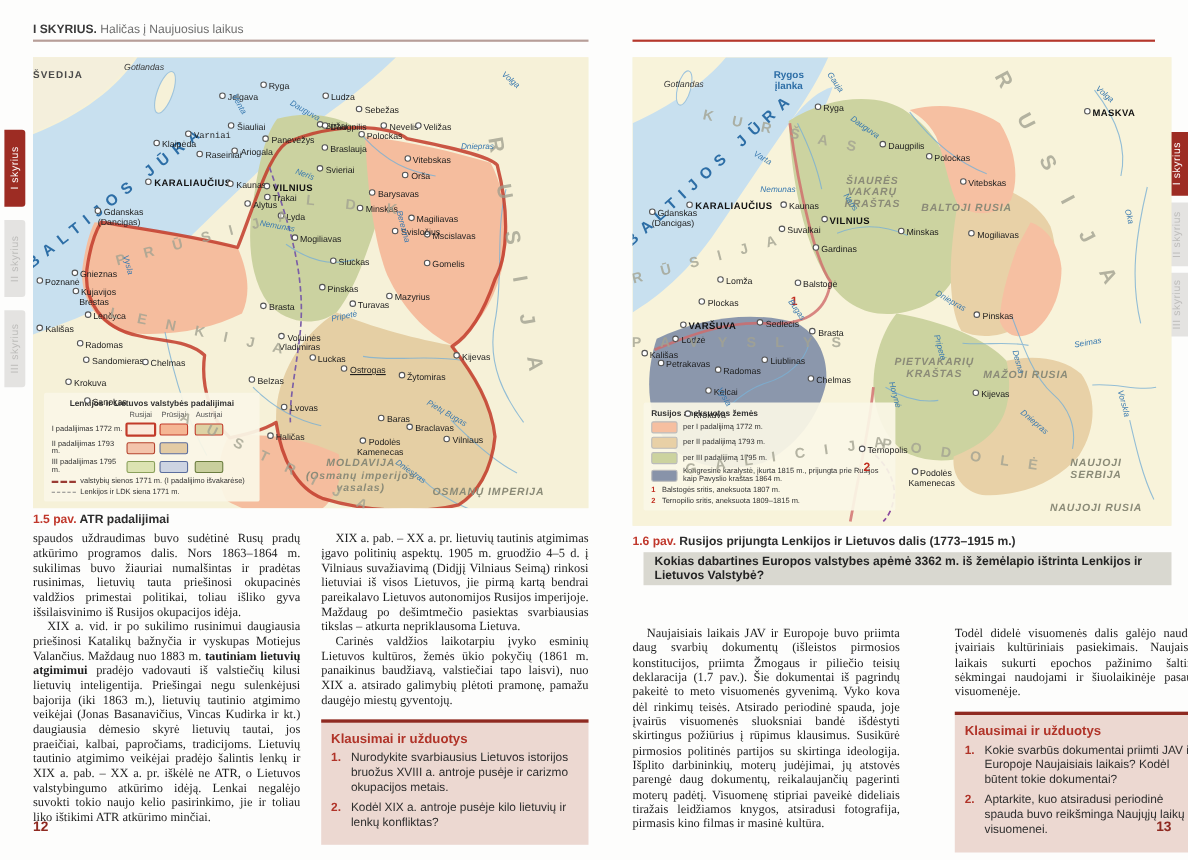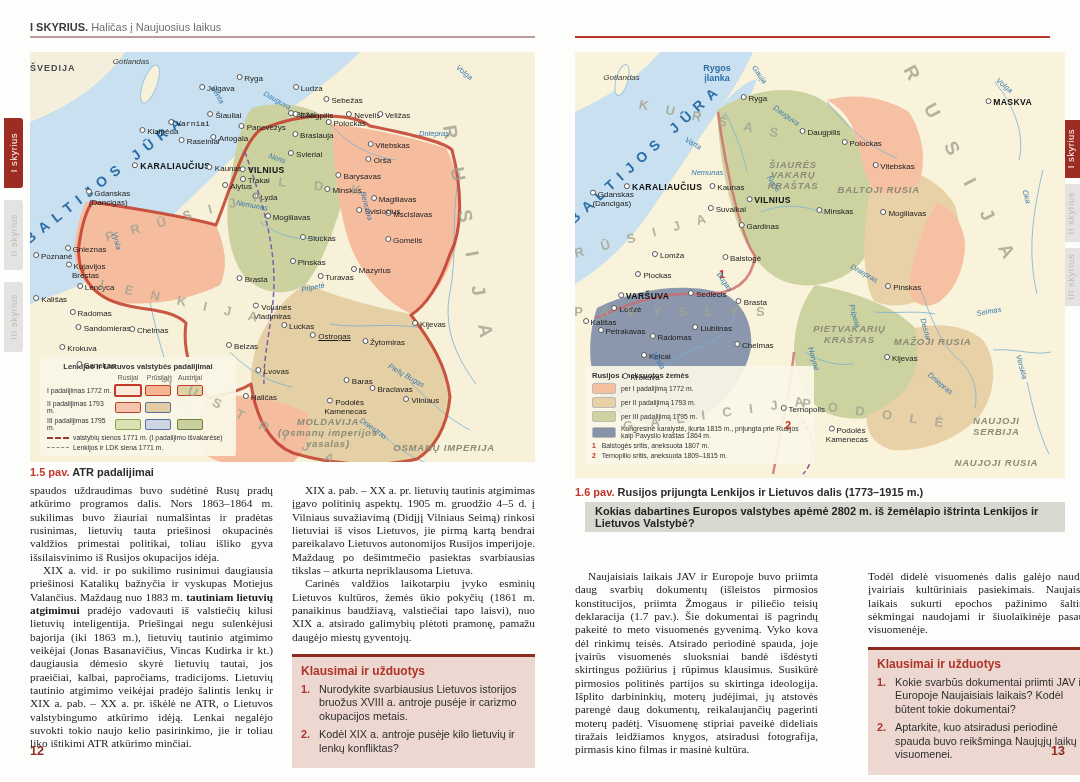--- a/index.html
+++ b/index.html
@@ -400,21 +400,21 @@
       <span class="lbl water" style="left: 91%; top: 74%; transform: translate(-50%, -50%) rotate(75deg);">Vorskla</span>
       <span class="lbl water" style="left: 74.5%; top: 78%; transform: translate(-50%, -50%) rotate(40deg);">Dniepras</span>
       <span class="lbl water" style="left: 59%; top: 52%; transform: translate(-50%, -50%) rotate(30deg);">Dniepras</span>
       <span class="lbl water" style="left: 57%; top: 62%; transform: translate(-50%, -50%) rotate(75deg);">Pripetė</span>
       <span class="lbl water" style="left: 17%; top: 72.5%; transform: translate(-50%, -50%) rotate(60deg);">Vysla</span>
       <span class="lbl water" style="left: 30.5%; top: 54%; transform: translate(-50%, -50%) rotate(55deg);">Bugas</span>
       <span class="lbl water" style="left: 48.5%; top: 72%; transform: translate(-50%, -50%) rotate(75deg);">Horynė</span>
     </div>
 
   <div class="cap" style="left:575px;top:486px;"><span class="num">1.6 pav.</span> <span>Rusijos prijungta Lenkijos ir Lietuvos dalis (1773–1915 m.)</span></div>
-  <div class="qbar" style="left:585px;top:502px;width:480px;">Kokias dabartines Europos valstybes apėmė 2802 m. iš žemėlapio ištrinta Lenkijos ir Lietuvos Valstybė?</div>
+  <div class="qbar" style="left:585px;top:502px;width:480px;">Kokias dabartines Europos valstybes apėmė 3362 m. iš žemėlapio ištrinta Lenkijos ir Lietuvos Valstybė?</div>
 
 
   <div class="cols" style="left:575px;top:570px;width:490px;height:210px;">
     <div class="col" style="left:0;width:243px;">
       <p>Naujaisiais laikais JAV ir Europoje buvo priimta daug svarbių dokumentų (išleistos pirmosios konstitucijos, priimta Žmogaus ir piliečio teisių deklaracija (1.7 pav.). Šie dokumentai iš pagrindų pakeitė to meto visuomenės gyvenimą. Vyko kova dėl rinkimų teisės. Atsirado periodinė spauda, joje įvairūs visuomenės sluoksniai bandė išdėstyti skirtingus požiūrius į rūpimus klausimus. Susikūrė pirmosios politinės partijos su skirtinga ideologija. Išplito darbininkių, moterų judėjimai, jų atstovės parengė daug dokumentų, reikalaujančių pagerinti moterų padėtį. Visuomenę stipriai paveikė dideliais tiražais leidžiamos knygos, atsiradusi fotografija, pirmasis kino filmas ir masinė kultūra.</p>
     </div>
     <div class="col" style="left:262px;width:228px;margin-left:31px;">
       <p class="cont">Todėl didelė visuomenės dalis galėjo naudotis įvairiais kultūriniais pasiekimais. Naujaisiais laikais sukurti epochos pažinimo šaltiniai sėkmingai naudojami ir šiuolaikinėje pasaulio visuomenėje.</p>
       <div class="qbox">
         <h4>Klausimai ir užduotys</h4>

